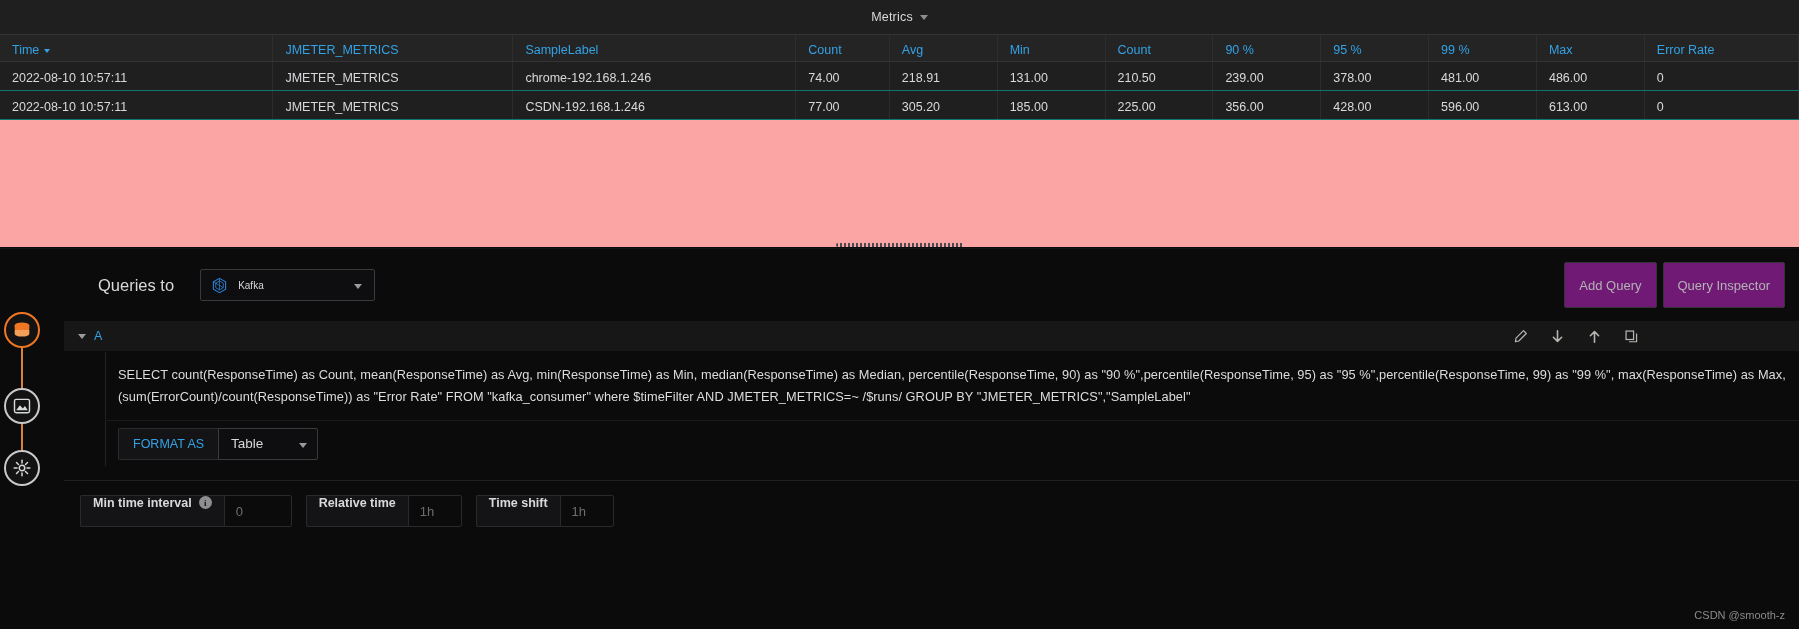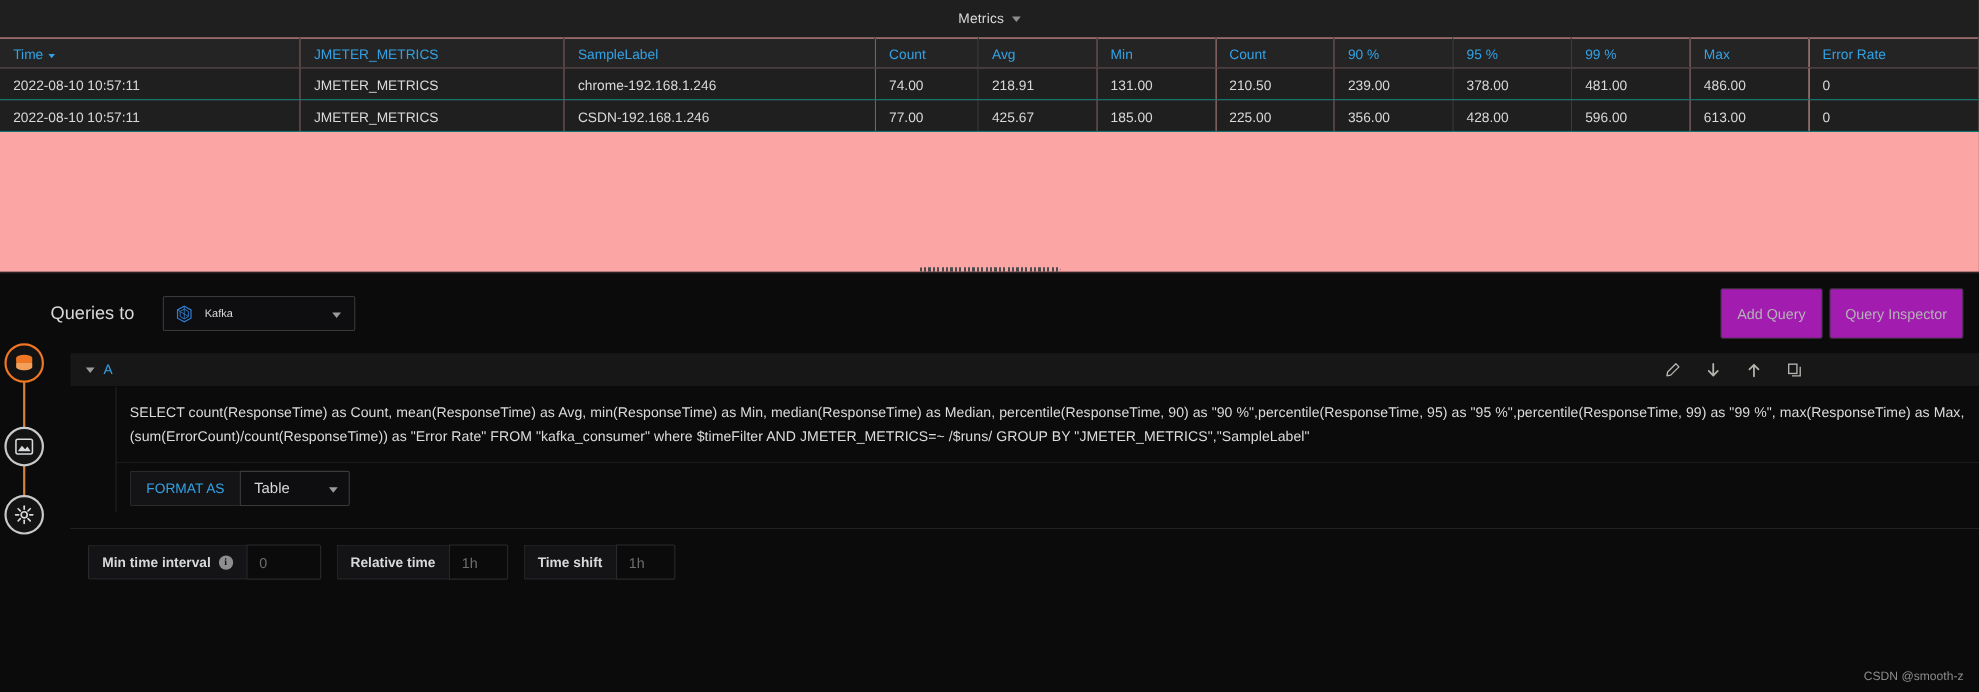--- a/index.html
+++ b/index.html
@@ -71,21 +71,21 @@
     width: 128px; height: 4px; border-radius: 2px;
     background: repeating-linear-gradient(90deg,#4a4a4d 0 2px,transparent 2px 4px);
   }
 
   
   .editor {
     position: absolute; left: 0; top: 249px; width: 1799px; height: 380px;
     background: #0b0b0c;
   }
   .queries-row {
-    display: flex; align-items: center; height: 72px; padding: 0 14px 0 46px;
+    display: flex; align-items: center; height: 72px; padding: 0 14px 0 98px;
   }
   .queries-label { font-size: 16.5px; color: #d8d9da; }
   .ds-picker {
     margin-left: 26px; width: 175px; height: 32px;
     background: #0e0e10; border: 1px solid #3a3a3d; border-radius: 2px;
     display: flex; align-items: center; padding: 0 8px 0 10px;
     position: relative;
   }
   .ds-icon { width: 17px; height: 17px; flex: 0 0 auto; }
   .ds-name { margin-left: 10px; font-size: 10px; color: #d8d9da; }
@@ -94,21 +94,21 @@
     width: 0; height: 0;
     border-left: 4.5px solid transparent; border-right: 4.5px solid transparent;
     border-top: 5px solid #9b9b9e;
   }
   .queries-actions {
     margin-left: auto; display: flex; gap: 6px;
   }
   .btn {
     height: 46px; padding: 0 14px; display: flex; align-items: center;
     font-size: 13px; color: #b3b3b5;
-    background: #a21caf; border: 1px solid #343437; border-radius: 2px;
+    background: #701a75; border: 1px solid #343437; border-radius: 2px;
     white-space: nowrap;
   }
 
   
   .query-box { margin: 0 0 0 64px; width: 1800px; }
   .query-head {
     height: 31px; background: #171718; display: flex; align-items: center;
     padding: 0 0 0 14px; border-bottom: 1px solid #0b0b0c;
   }
   .q-collapse {
@@ -155,21 +155,21 @@
   }
 
   
   .options-row {
     display: flex; align-items: center; height: 60px; margin-left: 80px;
   }
   .opt {
     display: flex; align-items: center; height: 32px; margin-right: 14px;
   }
   .opt-label {
-    display: flex; align-items: center; gap: 7px;
+    display: flex; align-items: flex-start; gap: 7px;
     height: 32px; padding: 0 12px;
     font-size: 12.5px; color: #d8d9da; font-weight: bold;
     background: #141416; border: 1px solid #2a2a2d; border-right: none;
     border-radius: 2px 0 0 2px;
   }
   .info-icon {
     width: 13px; height: 13px; border-radius: 50%;
     background: #8e8e90; color: #141416; font-size: 9px; font-weight: bold;
     display: flex; align-items: center; justify-content: center;
     font-family: "Liberation Serif", serif;
@@ -242,21 +242,21 @@
             <td class="col-num-w">378.00</td>
             <td class="col-num-w">481.00</td>
             <td class="col-num-w">486.00</td>
             <td class="col-err">0</td>
           </tr>
           <tr>
             <td class="col-time">2022-08-10 10:57:11</td>
             <td class="col-metrics">JMETER_METRICS</td>
             <td class="col-label">CSDN-192.168.1.246</td>
             <td class="col-num">77.00</td>
-            <td class="col-num-w">425.67</td>
+            <td class="col-num-w">305.20</td>
             <td class="col-num-w">185.00</td>
             <td class="col-num-w">225.00</td>
             <td class="col-num-w">356.00</td>
             <td class="col-num-w">428.00</td>
             <td class="col-num-w">596.00</td>
             <td class="col-num-w">613.00</td>
             <td class="col-err">0</td>
           </tr>
         </tbody>
       </table>

